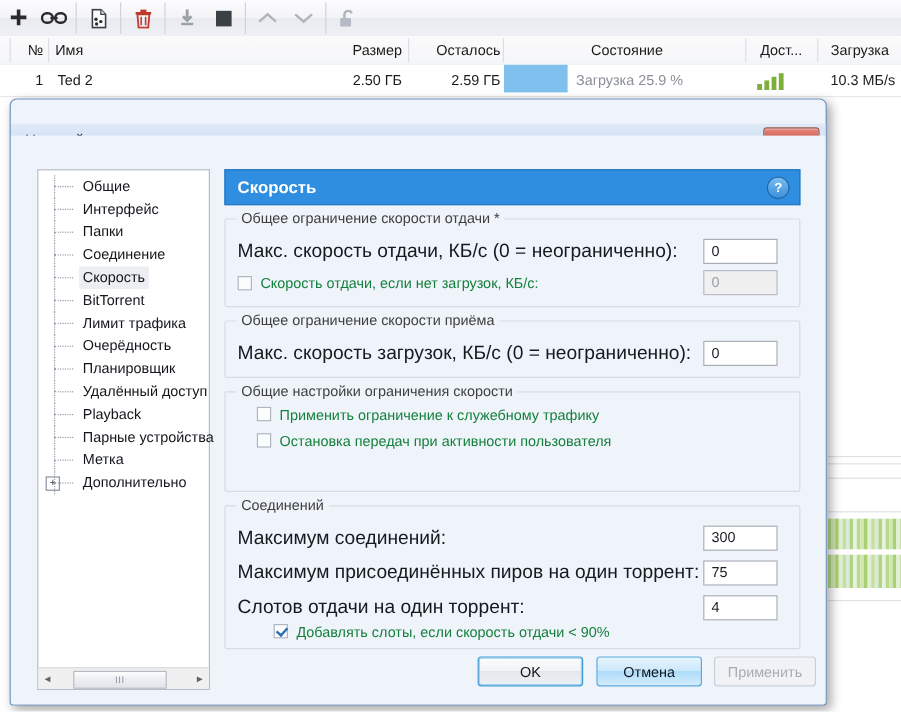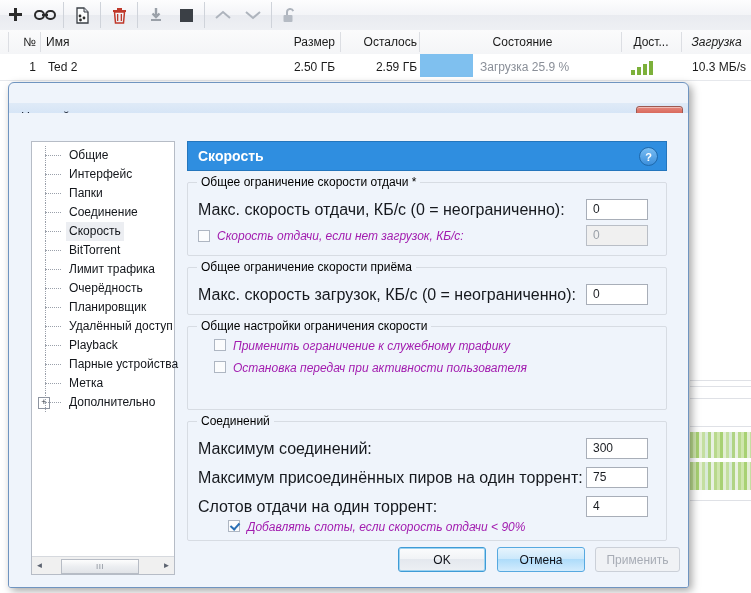--- a/index.html
+++ b/index.html
@@ -145,21 +145,21 @@
     display: flex; align-items: center; justify-content: center;
   }
 
   .group {
     position: relative; margin-top: 11px;
     border: 1px solid #d7dce3; border-radius: 2px;
     background: transparent;
   }
   .group-title {
     position: absolute; left: 9px; top: -8px; padding: 0 4px;
-    background: #eff4fb; font-size: 12px; color: #000000; white-space: nowrap;
+    background: #eff4fb; font-size: 12px; color: #404040; white-space: nowrap;
   }
   .group-inner { padding: 14px 10px 11px 10px; }
 
   .row { position: relative; height: 26px; display: flex; align-items: center; }
   .row .rlabel { font-size: 16px; color: #16191e; white-space: nowrap; }
 
   .nfield {
     position: absolute; right: 8px; top: 2px;
     width: 62px; height: 21px; box-sizing: border-box;
     background: #ffffff; border: 1px solid #a8aeb8;
@@ -173,21 +173,21 @@
     border: 1px solid #aeb6c2; background: #fbfcfd;
     margin-right: 7px; position: relative; flex: none;
   }
   .cbox.checked::after {
     content: "";
     position: absolute; left: 3px; top: 0px;
     width: 4px; height: 7px;
     border: solid #2a6fb5; border-width: 0 2px 2px 0;
     transform: rotate(42deg);
   }
-  .cblabel { font-size: 12px; color: #a21caf; white-space: nowrap; font-style: italic; }
+  .cblabel { font-size: 12px; color: #15803d; white-space: nowrap; }
 
   
   .footer { position: absolute; left: 0; right: 0; bottom: 14px; height: 26px; }
   .btn {
     position: absolute; top: 0; height: 25px; box-sizing: border-box;
     border-radius: 3px; font-size: 12px; color: #10131a;
     display: flex; align-items: center; justify-content: center;
   }
   .btn.normal {
     border: 1px solid #9aa3b0;
@@ -331,21 +331,21 @@
     </div>
   </div>
 
   <div class="grid-header">
     <div class="gh-cell" style="left:14px; width:22px; text-align:right;">№</div>
     <div class="gh-cell" style="left:46px; width:200px;">Имя</div>
     <div class="gh-cell" style="left:270px; width:65px; text-align:right;">Размер</div>
     <div class="gh-cell" style="left:345px; width:72px; text-align:right;">Осталось</div>
     <div class="gh-cell" style="left:425px; width:195px; text-align:center;">Состояние</div>
     <div class="gh-cell" style="left:622px; width:58px; text-align:center;">Дост...</div>
-    <div class="gh-cell" style="left:684px; width:65px; text-align:center;font-style:italic;">Загрузка</div>
+    <div class="gh-cell" style="left:684px; width:65px; text-align:center;">Загрузка</div>
     <div class="gh-div" style="left:8px;"></div>
     <div class="gh-div" style="left:40px;"></div>
     <div class="gh-div" style="left:340px;"></div>
     <div class="gh-div" style="left:419px;"></div>
     <div class="gh-div" style="left:621px;"></div>
     <div class="gh-div" style="left:681px;"></div>
   </div>
 
   <div class="grid-row">
     <div class="gr-cell" style="left:14px; width:22px; text-align:right;">1</div>

